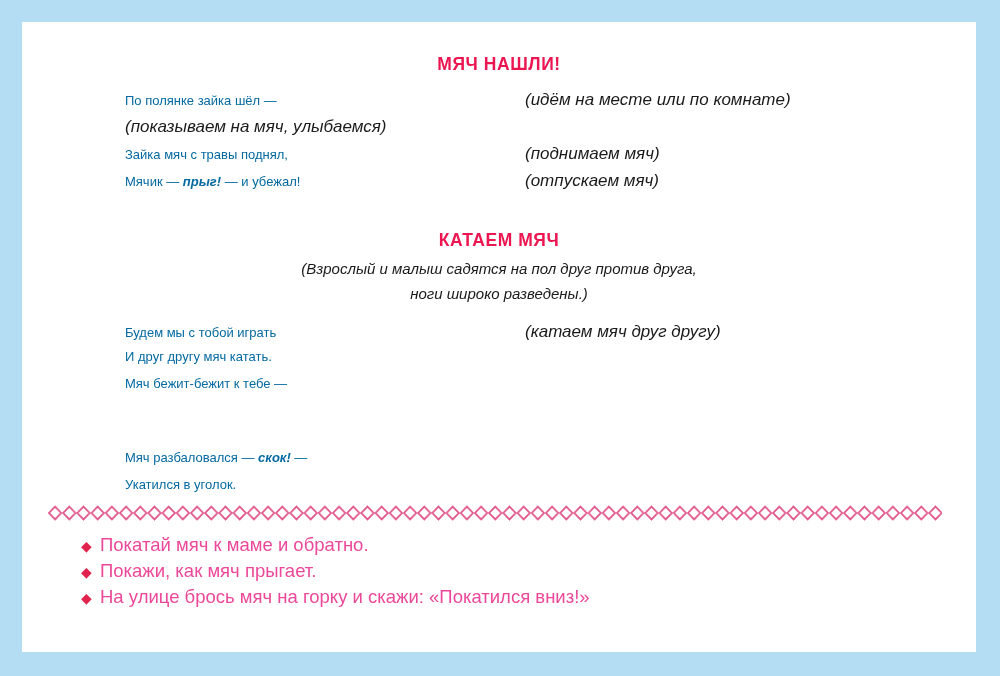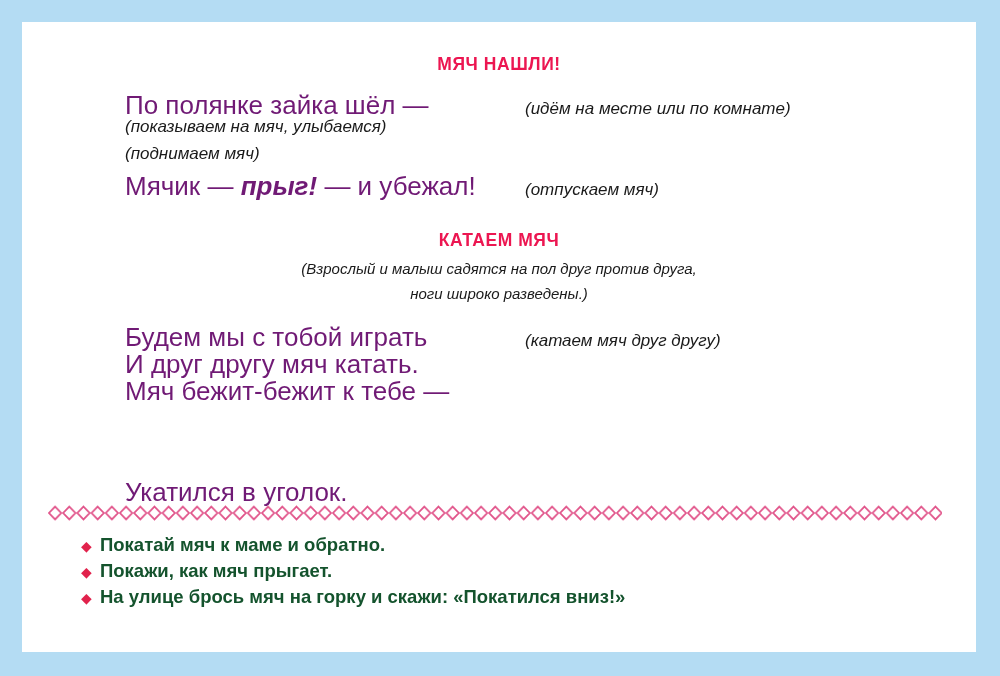--- a/index.html
+++ b/index.html
@@ -68,22 +68,22 @@
   #verse-3 { top: 428px; }
 
   .verse-row {
     display: flex;
     align-items: baseline;
     height: 27px;
   }
   .verse-line {
     width: 400px;
     flex: 0 0 400px;
-    font-size: 26px;
-    color: #701a75;
+    font-size: 13px;
+    color: #0369a1;
     white-space: nowrap;
   }
   .cue {
     font-style: italic;
     font-size: 17px;
     color: #1a1a1a;
     white-space: nowrap;
   }
   .emph {
     font-weight: bold;
@@ -118,43 +118,43 @@
   }
   .tip-marker {
     flex: 0 0 auto;
     width: 19px;
     color: #e1224c;
     font-size: 14px;
     line-height: 1;
   }
   .tip-text {
     font-size: 18.5px;
-    color: #14532d;
+    color: #ec4899;
     white-space: nowrap;
-    font-weight: bold;
   }
 </style>
 </head>
 <body>
 
 <div class="page">
   <div class="sheet">
     <div class="inner">
 
       <div class="section-title" id="title-1">МЯЧ НАШЛИ!</div>
 
       <div class="verse-block" id="verse-1">
         <div class="verse-row">
           <div class="verse-line"><span>По полянке зайка шёл —</span></div>
           <div class="cue">(идём на месте или по комнате)</div>
         </div>
         <div class="verse-row">
           <div class="cue">(показываем на мяч, улыбаемся)</div>
         </div>
         <div class="verse-row">
+          <div class="verse-line"><span>Зайка мяч с травы поднял,</span></div>
           <div class="cue">(поднимаем мяч)</div>
         </div>
         <div class="verse-row">
           <div class="verse-line"><span>Мячик — </span><span class="emph">прыг!</span><span> — и убежал!</span></div>
           <div class="cue">(отпускаем мяч)</div>
         </div>
       </div>
 
       <div class="section-title" id="title-2">КАТАЕМ МЯЧ</div>
 
@@ -173,20 +173,21 @@
           <div class="cue"></div>
         </div>
         <div class="verse-row">
           <div class="verse-line"><span>Мяч бежит-бежит к тебе —</span></div>
           <div class="cue"></div>
         </div>
       </div>
 
       <div class="verse-block" id="verse-3">
         <div class="verse-row">
+          <div class="verse-line"><span>Мяч разбаловался — </span><span class="emph">скок!</span><span> —</span></div>
         </div>
         <div class="verse-row">
           <div class="verse-line"><span>Укатился в уголок.</span></div>
           <div class="cue"></div>
         </div>
       </div>
 
       <div class="divider">
         <svg viewBox="0 0 894 16" preserveAspectRatio="none" aria-hidden="true">
           <defs>

